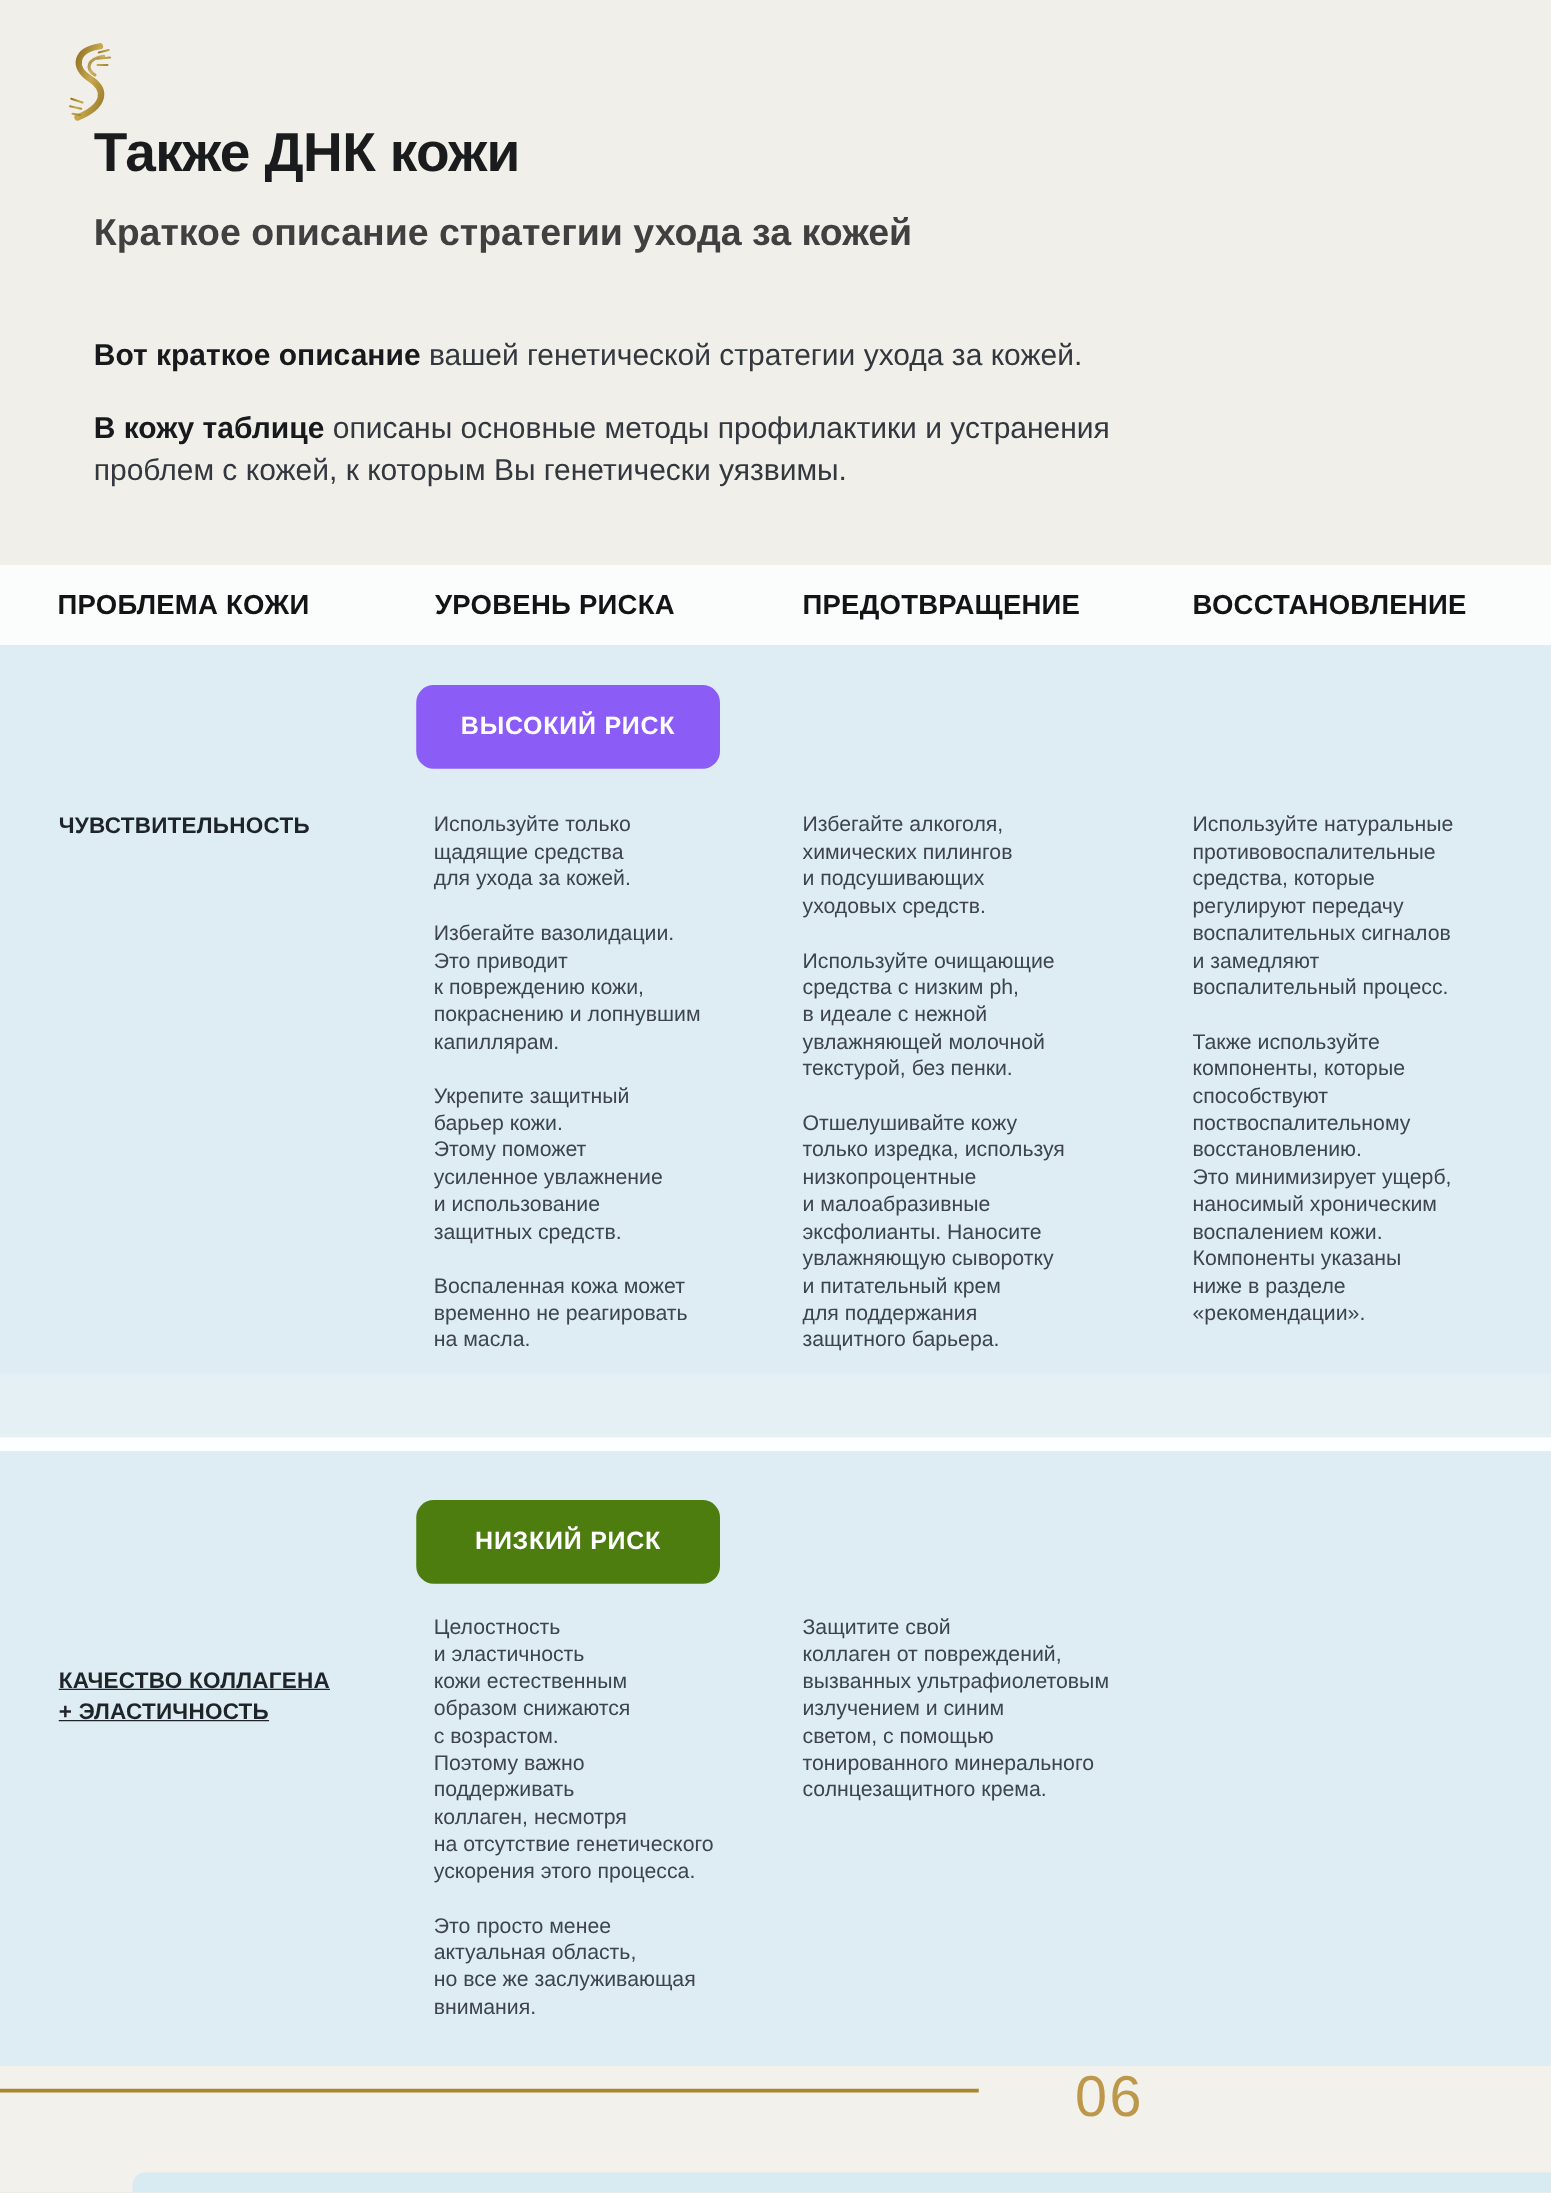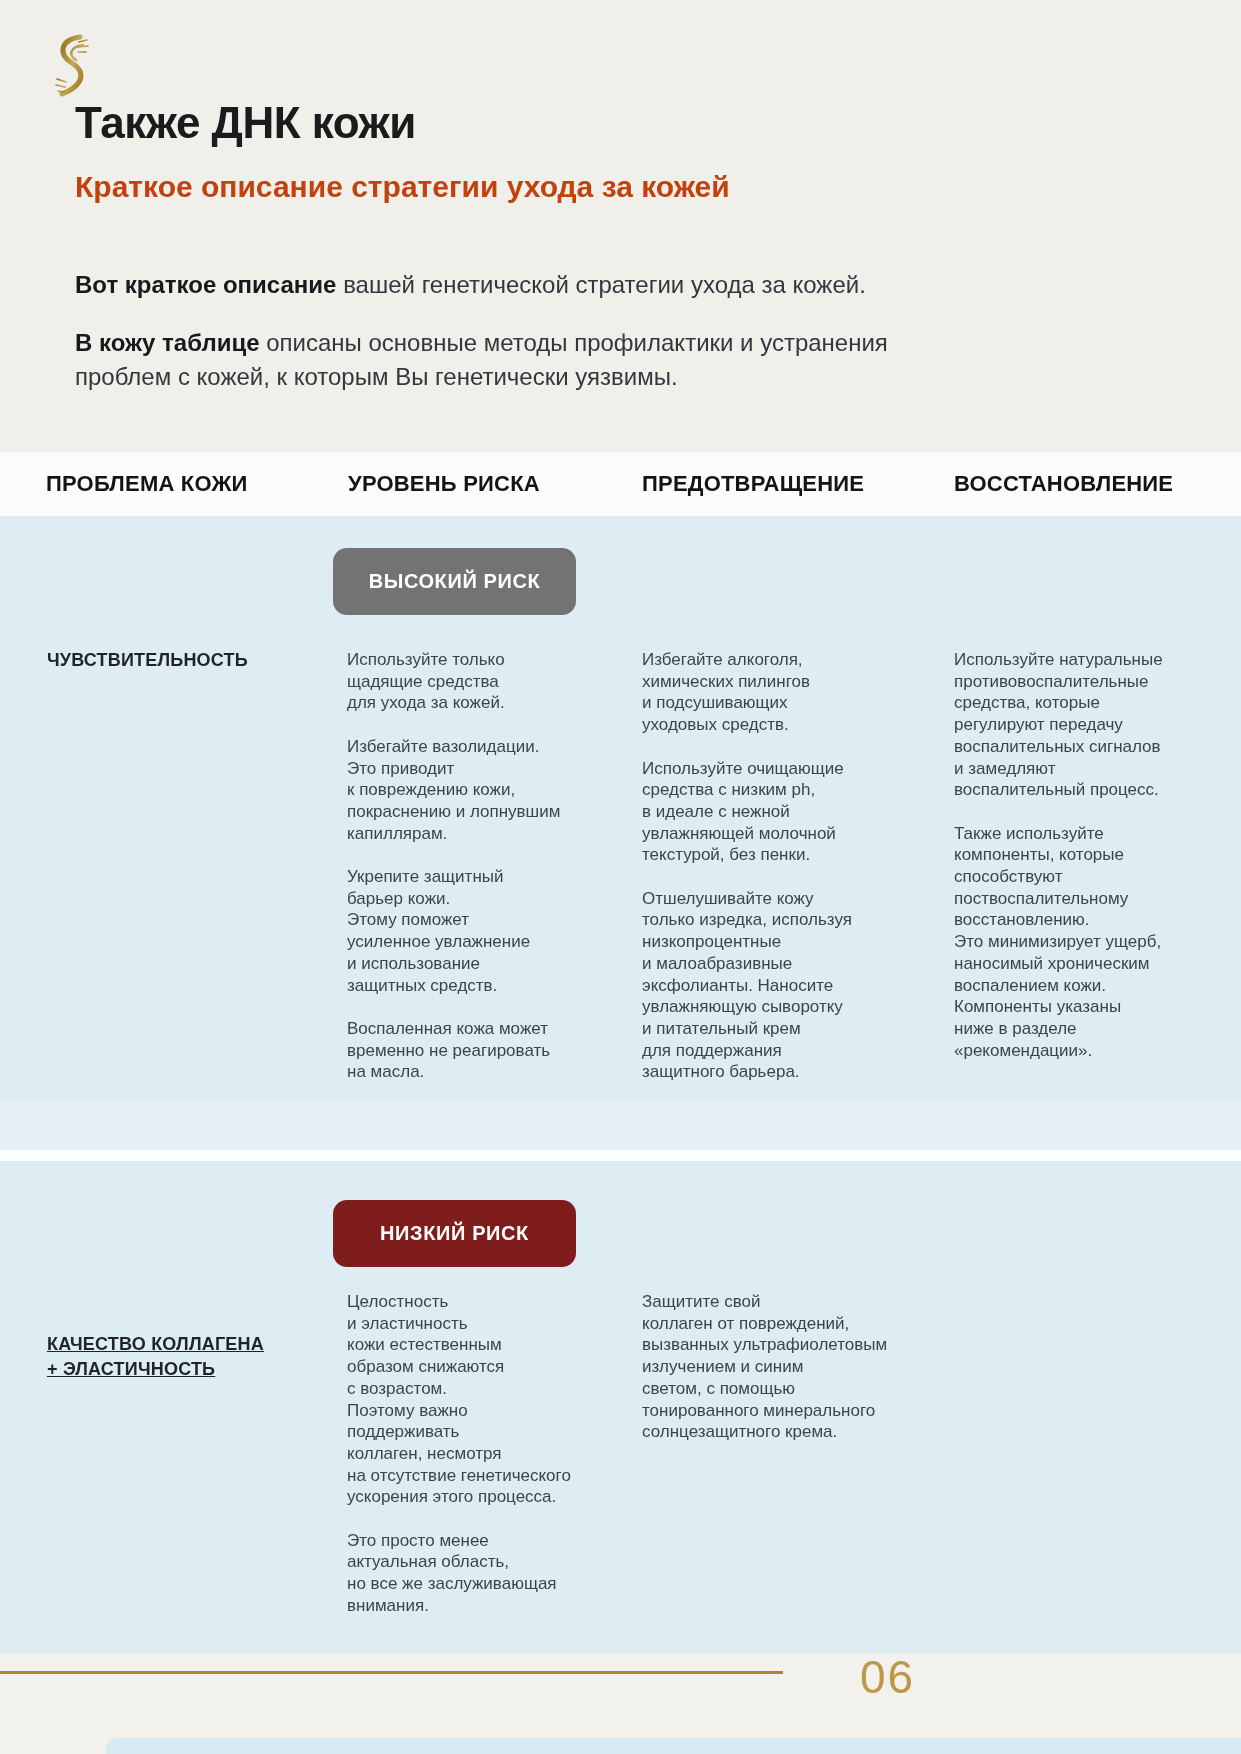--- a/index.html
+++ b/index.html
@@ -20,21 +20,21 @@
   .bottom-bar    { position:absolute; left:106px; top:1738px; width:1135px; height:16px;
                    background:#d8eaf2; border-radius:10px 0 0 0; }
   
   .logo { position:absolute; left:50px; top:34px; width:42px; height:64px; }
   .title {
     position:absolute; left:75px; top:98px;
     font-size:44px; font-weight:800; letter-spacing:-0.5px; color:#191b1d;
   }
   .subtitle {
     position:absolute; left:75px; top:170px;
-    font-size:30px; font-weight:700; color:#c2410c;
+    font-size:30px; font-weight:700; color:#404040;
   }
   .intro {
     position:absolute; left:75px; width:1030px;
     font-size:24px; line-height:34px; color:#33373e; white-space:pre-line;
   }
   .intro b { color:#17191c; }
   .intro-1 { top:268px; }
   .intro-2 { top:326px; }
   
   .th {
@@ -104,21 +104,21 @@
 
   <div class="intro intro-1"><b>Вот краткое описание</b><span> вашей генетической стратегии ухода за кожей.</span></div>
   <div class="intro intro-2"><b>В кожу таблице</b><span> описаны основные методы профилактики и устранения
 проблем с кожей, к которым Вы генетически уязвимы.</span></div>
 
   <div class="th th-2">УРОВЕНЬ РИСКА</div>
   <div class="th th-1">ПРОБЛЕМА КОЖИ</div>
   <div class="th th-3">ПРЕДОТВРАЩЕНИЕ</div>
   <div class="th th-4">ВОССТАНОВЛЕНИЕ</div>
 
-  <div class="badge badge-high" style="background-color: #737373;">ВЫСОКИЙ РИСК</div>
+  <div class="badge badge-high" style="background-color: #8b5cf6;">ВЫСОКИЙ РИСК</div>
   <div class="row-label r1">ЧУВСТВИТЕЛЬНОСТЬ</div>
   <div class="cell c2 r1c">Используйте только
 щадящие средства
 для ухода за кожей.
 
 Избегайте вазолидации.
 Это приводит
 к повреждению кожи,
 покраснению и лопнувшим
 капиллярам.
@@ -166,21 +166,21 @@
 способствуют
 поствоспалительному
 восстановлению.
 Это минимизирует ущерб,
 наносимый хроническим
 воспалением кожи.
 Компоненты указаны
 ниже в разделе
 «рекомендации».</div>
 
-  <div class="badge badge-low" style="background-color: #7f1d1d;">НИЗКИЙ РИСК</div>
+  <div class="badge badge-low" style="background-color: #4d7c0f;">НИЗКИЙ РИСК</div>
   <div class="row-label r2">КАЧЕСТВО КОЛЛАГЕНА
 + ЭЛАСТИЧНОСТЬ</div>
   <div class="cell c2 r2c">Целостность
 и эластичность
 кожи естественным
 образом снижаются
 с возрастом.
 Поэтому важно
 поддерживать
 коллаген, несмотря

